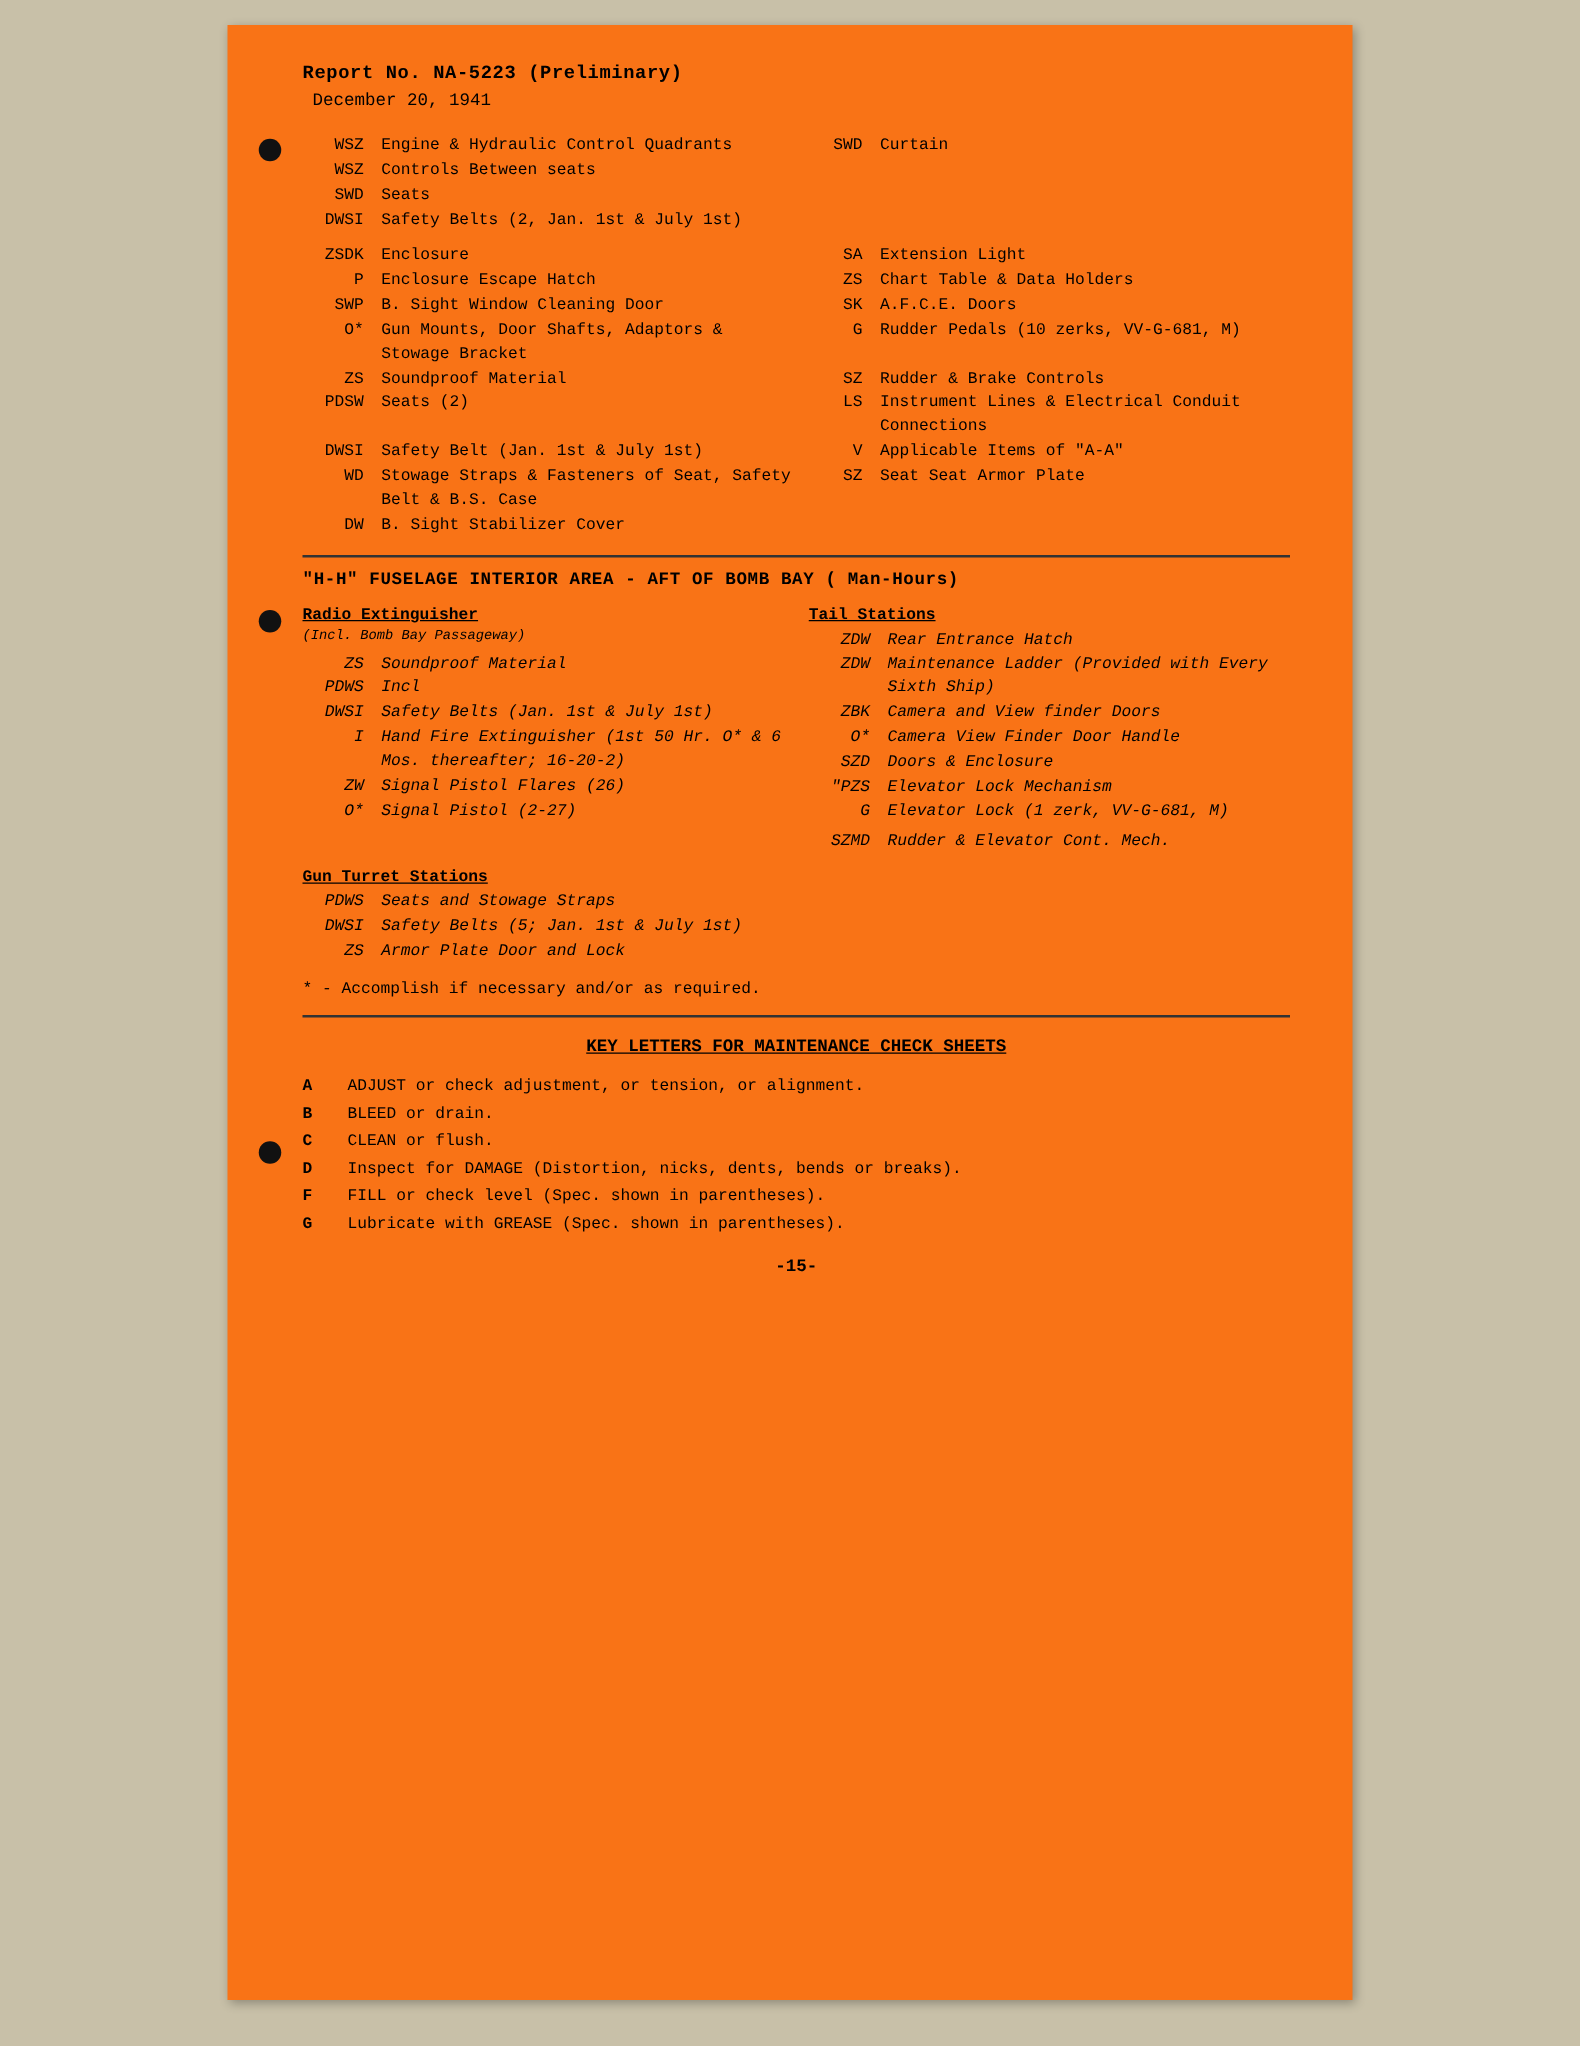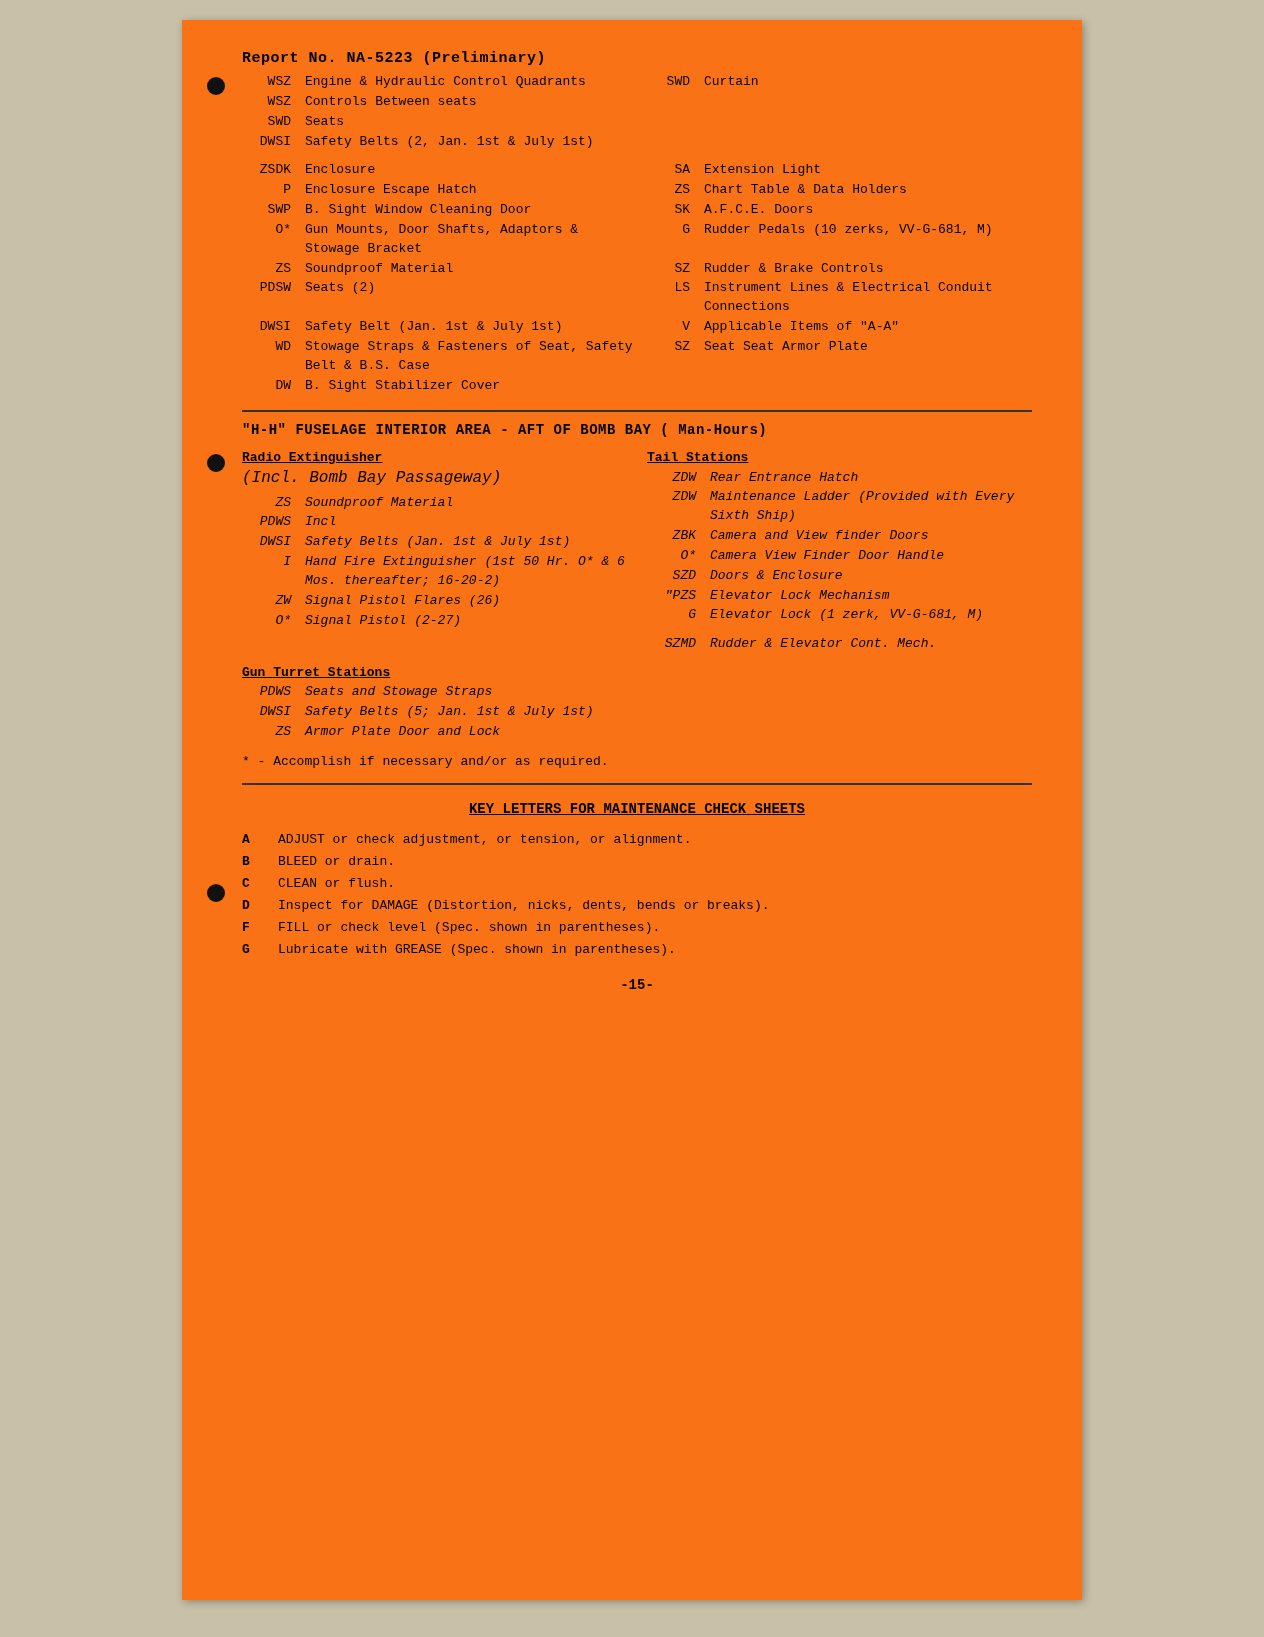--- a/index.html
+++ b/index.html
@@ -72,21 +72,21 @@
       gap: 0 20px;
       font-size: 13px;
     }
     .col-heading {
       font-size: 13px;
       font-weight: bold;
       text-decoration: underline;
       margin-bottom: 4px;
     }
     .col-subheading {
-      font-size: 16px;
+      font-size: 11px;
       font-style: italic;
       margin-bottom: 6px;
     }
     .col-items {
       
     }
     .col-item-row {
       display: grid;
       grid-template-columns: 55px 1fr;
       gap: 0 8px;
@@ -150,20 +150,21 @@
       background: #111;
       border-radius: 50%;
     }
   </style>
 </head>
 <body>
 
 <div class="page">
 
   <div class="report-title">Report No. NA-5223 (Preliminary)</div>
+  <div class="report-date">December 20, 1941</div>
 
   <div class="bullet-wrapper" style="position:relative;">
     <div class="left-bullet"></div>
     <div class="items-grid">
 
       <span class="code">WSZ</span>
       <span class="desc">Engine &amp; Hydraulic Control Quadrants</span>
 
       <span class="code">SWD</span>
       <span class="desc">Curtain</span>

